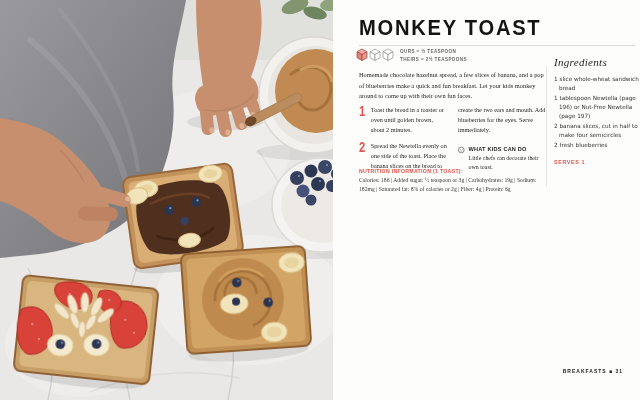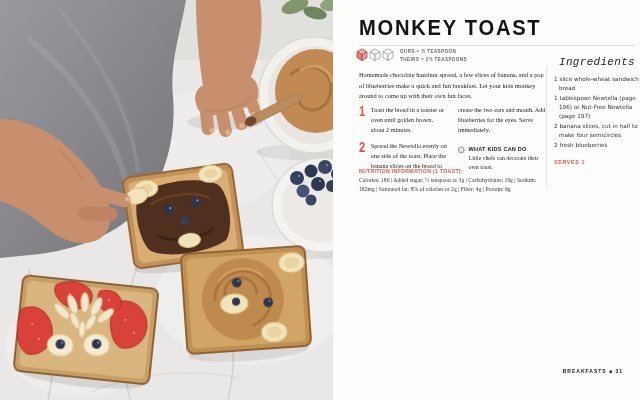--- a/index.html
+++ b/index.html
@@ -34,21 +34,21 @@
   .kids-t{font-size:5.9px;line-height:1.5;margin-top:1.5px;color:#2c2c2c;}
 
   .nutrition{position:absolute;left:26px;top:168px;width:188px;}
   .nut-h{font-family:"Liberation Sans",sans-serif;font-weight:bold;font-size:5.2px;
          letter-spacing:.3px;color:var(--accent);}
   .nut-t{font-size:5.7px;line-height:1.55;margin-top:2px;color:#3a3a3a;}
 
   .divider{position:absolute;left:213px;top:66px;height:120px;width:0;border-left:1px solid #e3e3e3;}
 
   .ingredients{position:absolute;left:221px;top:56px;width:86px;}
-  .ing-h{font-family:Liberation Mono, monospace;font-style:italic;font-size:11px;color:#1e1e1e;letter-spacing:.3px;text-align:center;}
+  .ing-h{font-family:Liberation Serif, serif;font-style:italic;font-size:11px;color:#1e1e1e;letter-spacing:.3px;}
   .ing-list{margin:7px 0 0 0;padding:0;font-family:"DejaVu Sans",sans-serif;font-size:5.7px;line-height:1.55;color:#333;}
   .ing-list li{list-style:none;text-indent:-5px;padding-left:5px;margin-bottom:1.5px;}
   .serves{margin-top:9px;font-family:"Liberation Sans",sans-serif;font-weight:bold;font-size:5.4px;
           letter-spacing:.6px;color:var(--accent);}
 
   .footer{position:absolute;right:17px;bottom:26px;font-family:"Liberation Sans",sans-serif;
           font-weight:bold;font-size:5px;letter-spacing:1px;color:#1b1b1b;}
 </style>
 </head>
 <body>

